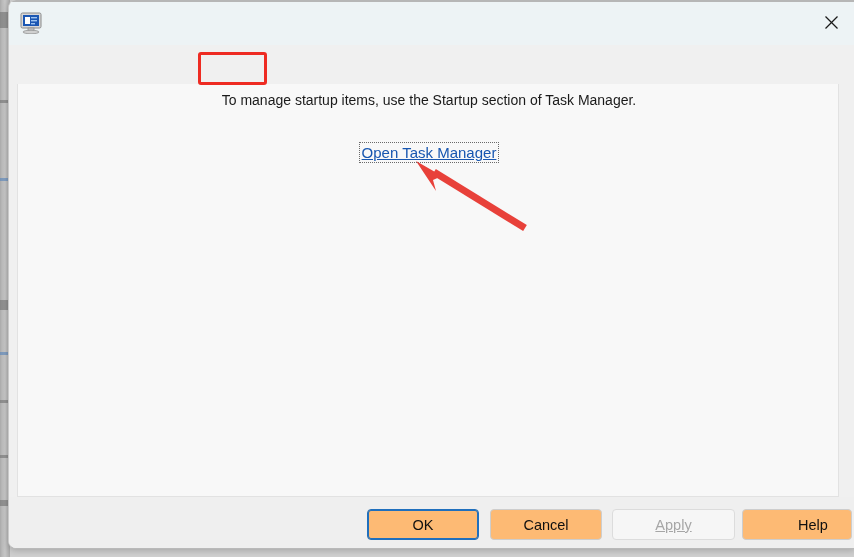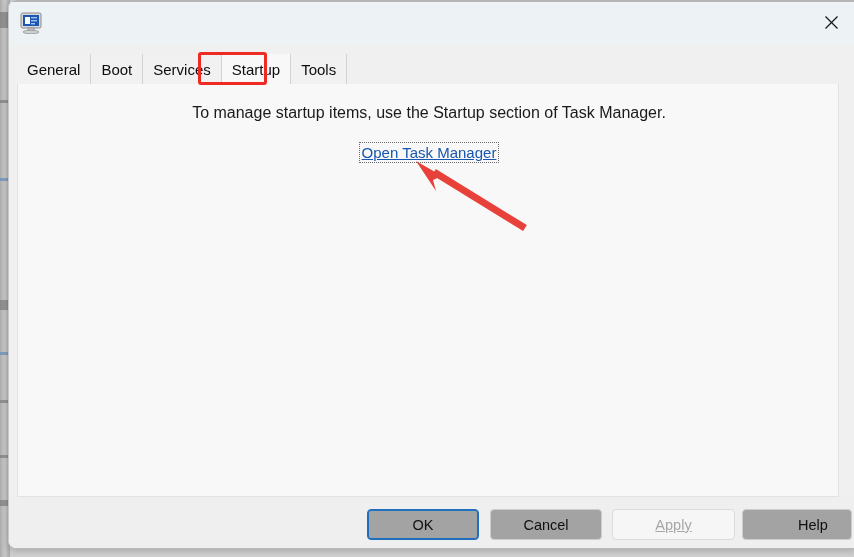--- a/index.html
+++ b/index.html
@@ -123,24 +123,24 @@
     position: absolute;
     left: 8px; top: 84px;
     width: 822px; height: 413px;
     background: #f8f8f8;
     border: 1px solid #e2e2e2;
     border-top: none;
     box-sizing: border-box;
   }
   .info-text {
     position: absolute;
-    left: 0; top: 20px;
+    left: 0; top: 8px;
     width: 822px;
     text-align: center;
-    font-size: 16px;
+    font-size: 14px;
     color: #1a1a1a;
   }
   .link-wrap {
     position: absolute;
     left: 0; top: 60px;
     width: 822px;
     text-align: center;
   }
   .tm-link {
     display: inline-block;
@@ -161,21 +161,21 @@
     background: #efefef;
   }
   .btn {
     position: absolute;
     top: 12px;
     height: 31px;
     font-size: 14.5px;
     display: flex;
     align-items: center;
     justify-content: center;
-    background: #a3a3a3;
+    background: #fdba74;
     border: 1px solid #cdcdcd;
     border-radius: 4px;
     color: #101010;
     cursor: pointer;
     box-sizing: border-box;
   }
   .btn.primary {
     border: 1px solid #1f6fbd;
     box-shadow: 0 0 0 1px #1f6fbd inset;
   }
@@ -243,39 +243,20 @@
 
 
       <div class="close-btn">
         <svg width="17" height="17" viewBox="0 0 17 17">
           <line x1="2.5" y1="2.5" x2="14.5" y2="14.5" stroke="#1a1a1a" stroke-width="1.3"></line>
           <line x1="14.5" y1="2.5" x2="2.5" y2="14.5" stroke="#1a1a1a" stroke-width="1.3"></line>
         </svg>
       </div>
     </div>
 
-    <div class="tabstrip">
-      <div class="tabs">
-        <div class="tab">
-          <span>General</span>
-        </div>
-        <div class="tab">
-          <span>Boot</span>
-        </div>
-        <div class="tab">
-          <span>Services</span>
-        </div>
-        <div class="tab selected">
-          <span>Startup</span>
-        </div>
-        <div class="tab last">
-          <span>Tools</span>
-        </div>
-      </div>
-    </div>
 
     <div class="content-panel">
       <div class="info-text">To manage startup items, use the Startup section of Task Manager.</div>
       <div class="link-wrap">
         <span class="tm-link">Open Task Manager</span>
       </div>
     </div>
 
     <div class="footer">
       <div class="btn primary btn-ok">

